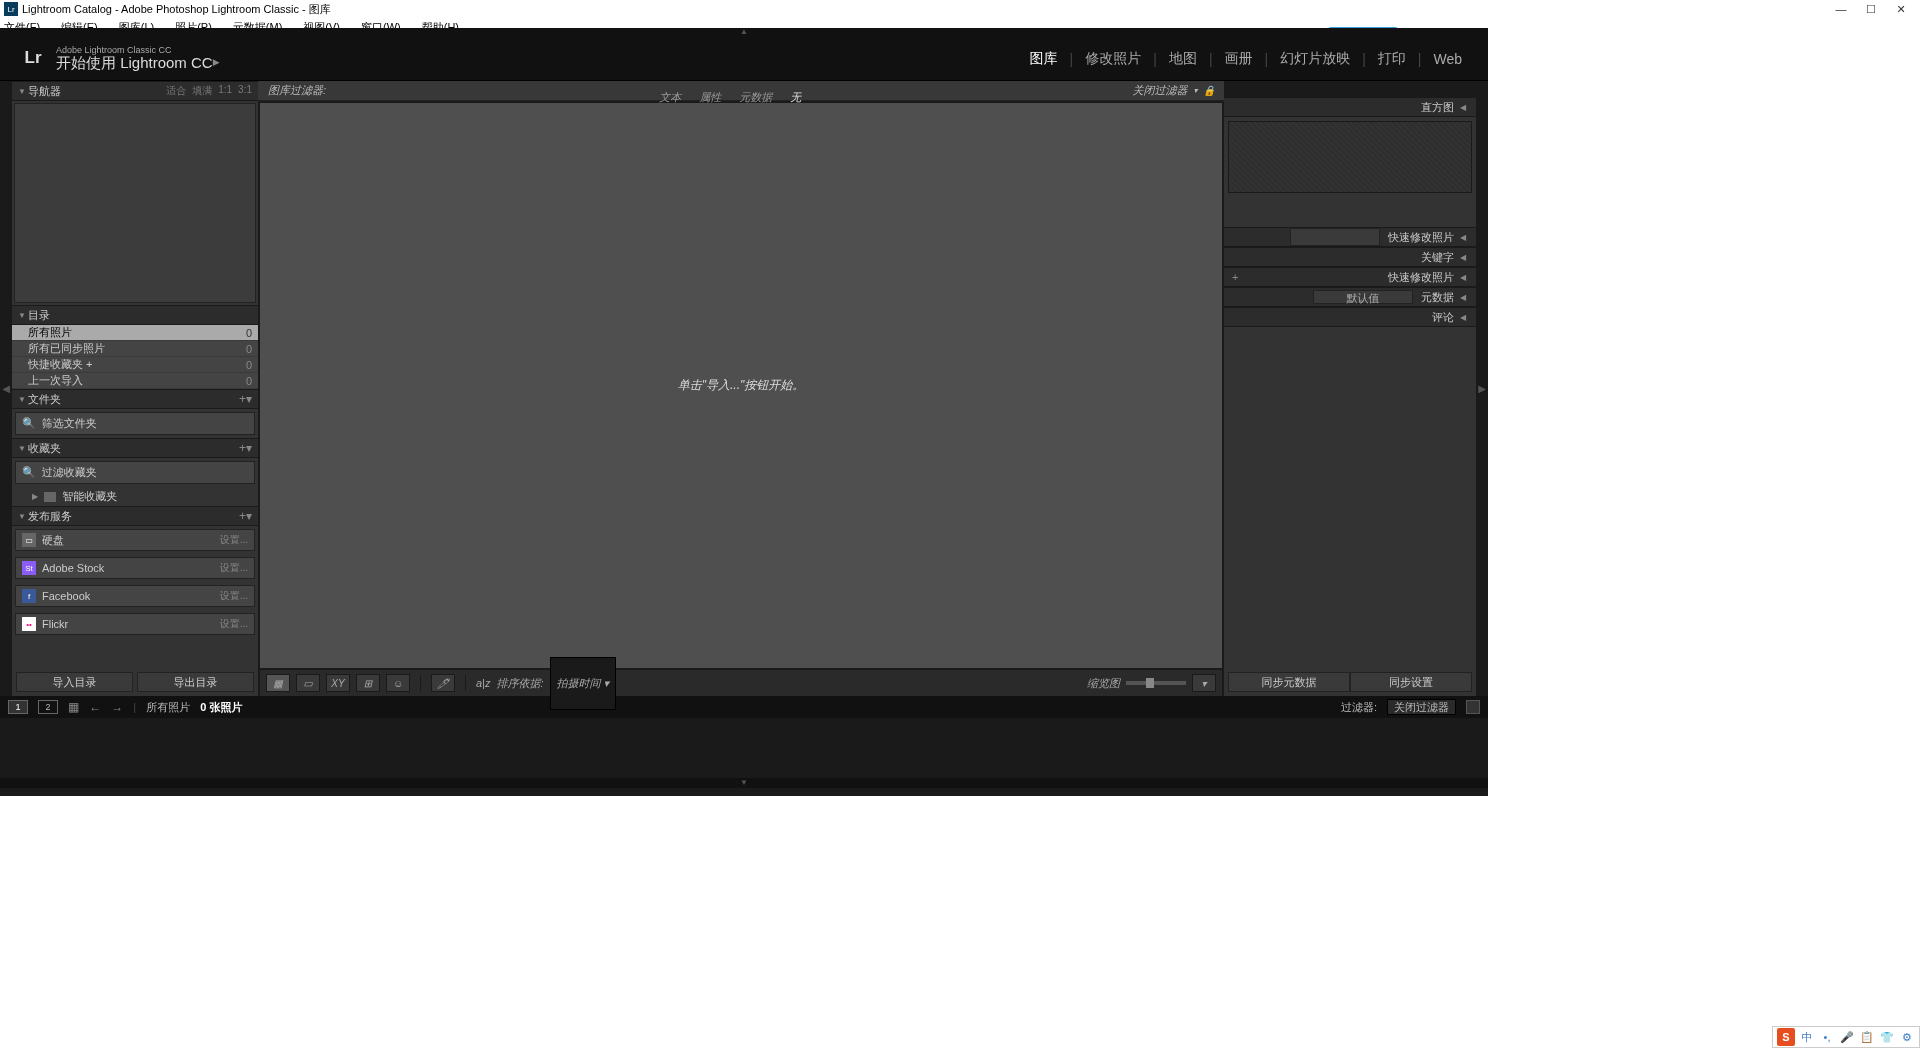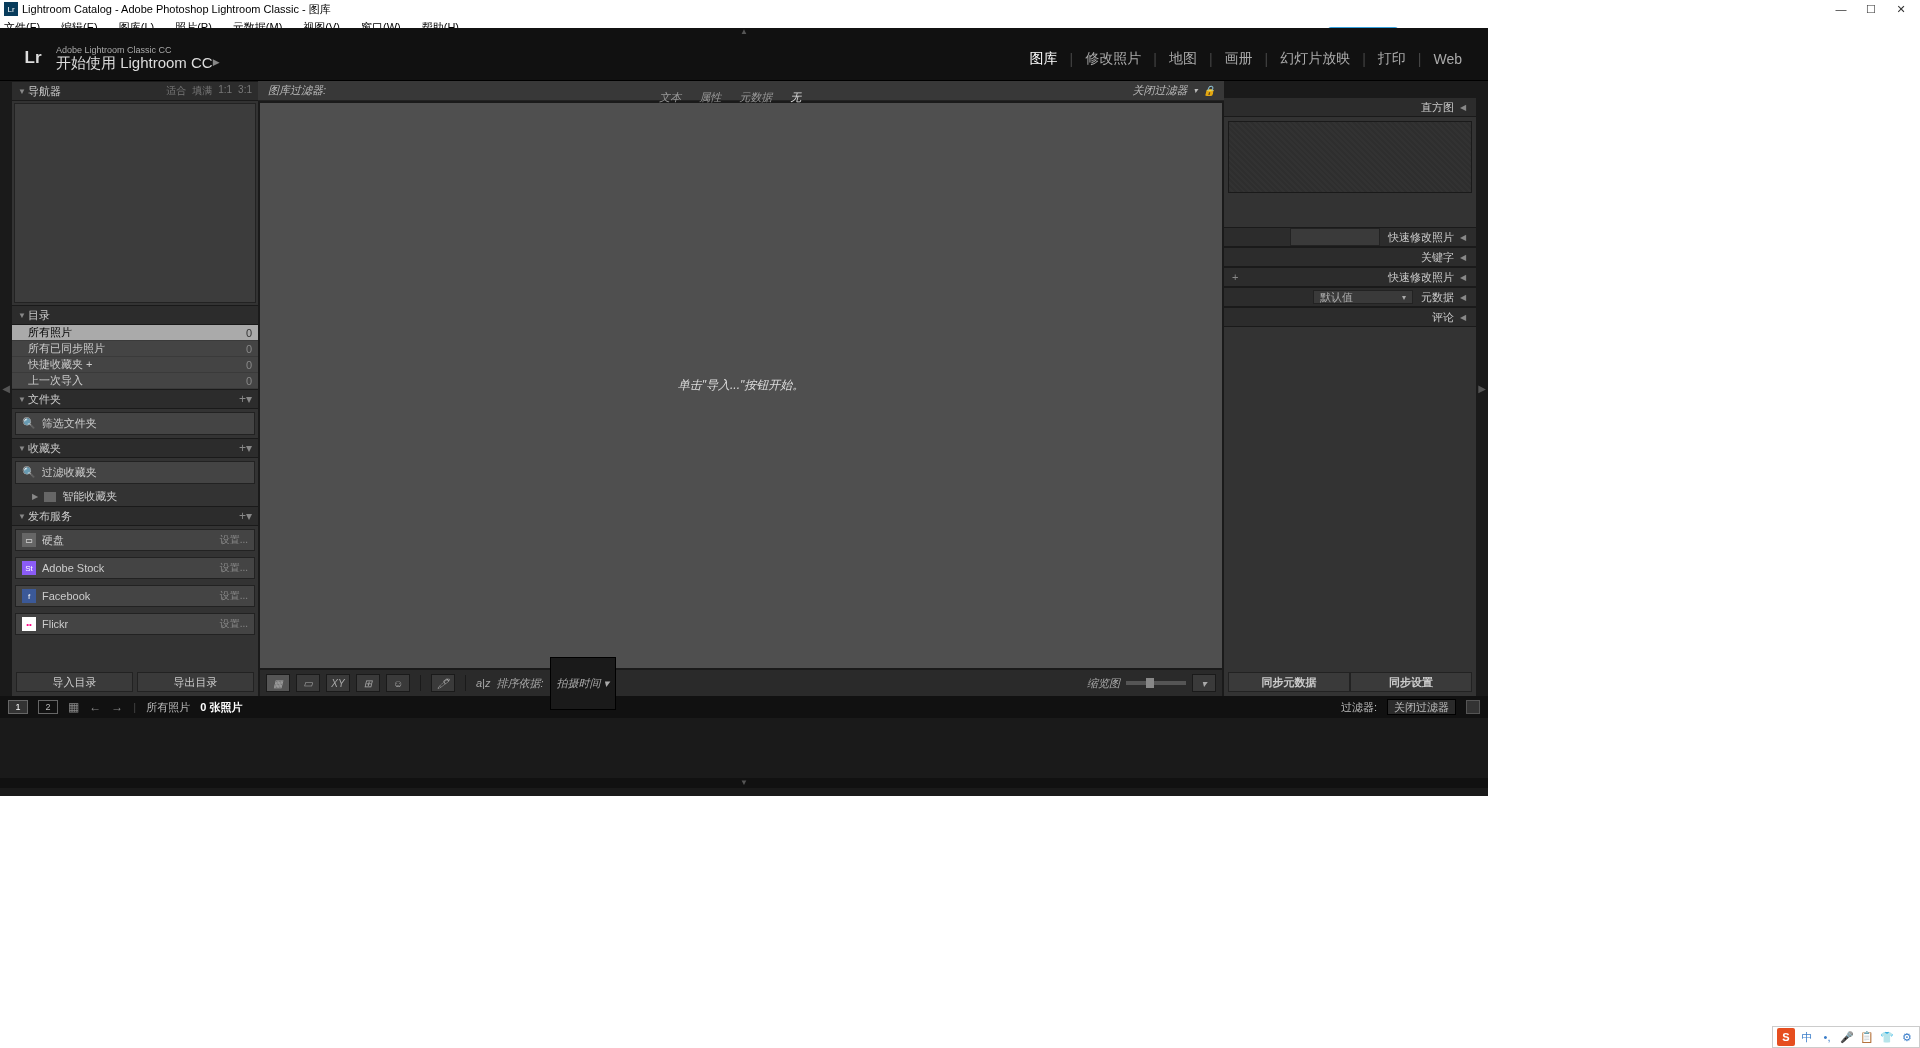--- a/index.html
+++ b/index.html
@@ -77,24 +77,24 @@
 .toolbar .tbtn { width: 24px; height: 18px; background: #3a3a3a; border: 1px solid #1a1a1a; display: flex; align-items: center; justify-content: center; font-size: 10px; cursor: pointer; }
 .toolbar .tbtn.active { background: #555; }
 .toolbar .vsep { width: 1px; height: 16px; background: #1a1a1a; margin: 0 4px; }
 .toolbar .spacer { flex: 1; }
 .toolbar .slider { width: 60px; height: 4px; background: #555; position: relative; }
 .toolbar .slider .knob { position: absolute; top: -3px; left: 20px; width: 8px; height: 10px; background: #888; }
 .toolbar .sort-dd { background: #1a1a1a; padding: 18px 6px; border: 1px solid #000; }
 
 .right-panel .histo { height: 72px; margin: 4px; background: repeating-linear-gradient(45deg,#2e2e2e,#2e2e2e 2px,#323232 2px,#323232 4px); border: 1px solid #1a1a1a; }
 .right-panel .mini { height: 18px; background: #3a3a3a; margin: 2px 4px; border: 1px solid #222; }
-.right-panel .dd { height: 18px; margin: 2px 4px; background: #3a3a3a; border: 1px solid #222; font-size: 11px; color: #aaa; padding: 0 6px; display: flex; align-items: center; }
+.right-panel .dd { height: 18px; margin: 2px 4px; background: #3a3a3a; border: 1px solid #222; font-size: 11px; color: #aaa; padding: 0 6px; display: flex; align-items: center; flex-direction: column; }
 .right-panel .dd .caret { margin-left: auto; font-size: 8px; }
 
-.sync-row { display: flex; gap: 0; padding: 4px; margin-top: auto; font-weight: bold; }
+.sync-row { display: flex; gap: 0; padding: 4px; margin-top: auto; }
 .sync-row .btn { flex: 1; height: 20px; background: #3a3a3a; border: 1px solid #222; color: #ccc; font-size: 11px; display: flex; align-items: center; justify-content: center; cursor: pointer; }
 
 .filmstrip-bar { height: 22px; background: #111; display: flex; align-items: center; padding: 0 8px; font-size: 11px; color: #bbb; gap: 10px; }
 .filmstrip-bar .monitor { width: 20px; height: 14px; border: 1px solid #666; display: flex; align-items: center; justify-content: center; font-size: 9px; cursor: pointer; }
 .filmstrip-bar .monitor.active { background: #333; color: #fff; }
 .filmstrip-bar .navbtn { cursor: pointer; color: #888; font-size: 12px; }
 .filmstrip-bar .spacer { flex: 1; }
 .filmstrip-bar .filter-dd { background: #2a2a2a; padding: 0 6px; height: 16px; display: flex; align-items: center; border: 1px solid #000; }
 
 .filmstrip { height: 60px; background: #1a1a1a; }

